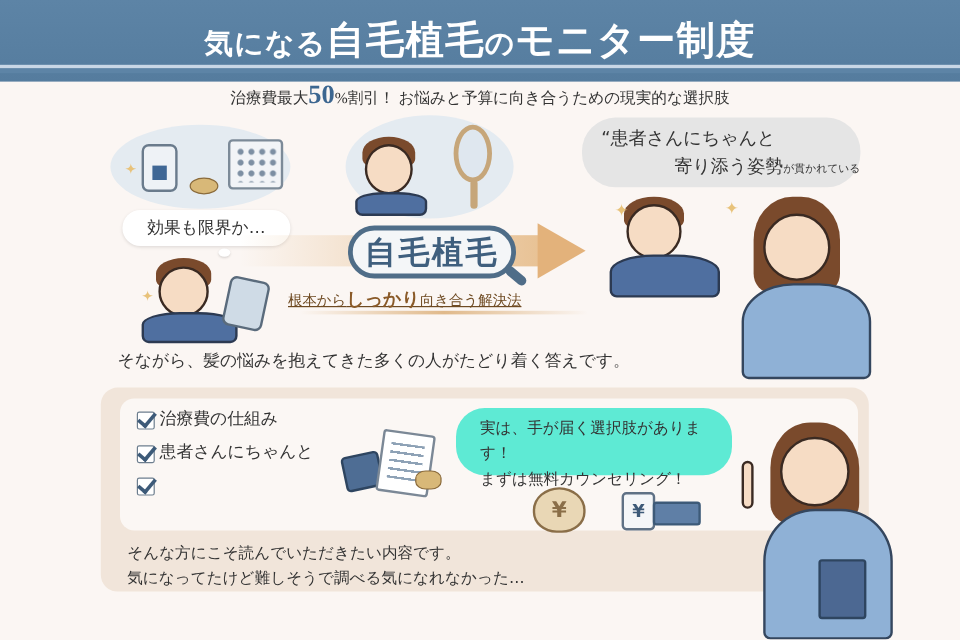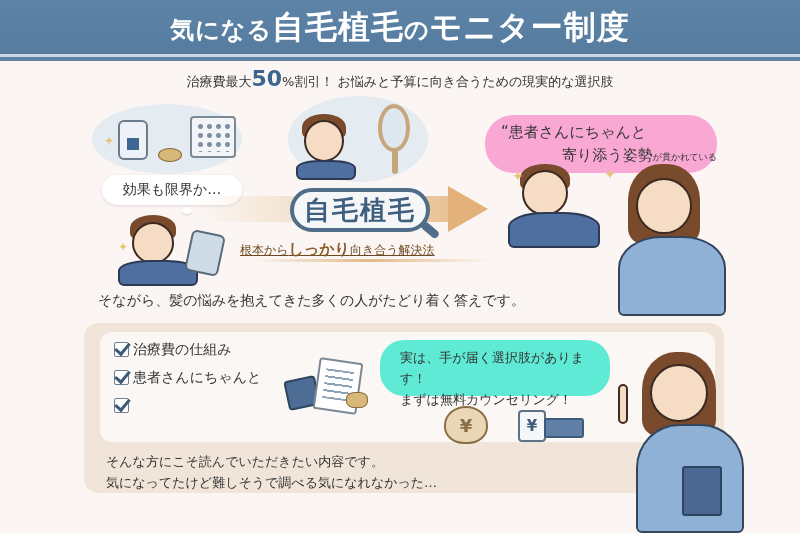--- a/index.html
+++ b/index.html
@@ -4,45 +4,45 @@
 <style>
   * { box-sizing: border-box; margin: 0; padding: 0; }
   body {
     width: 800px; height: 533px; overflow: hidden;
     background: #fbf6f3;
     font-family: "DejaVu Sans", sans-serif;
     color: #333;
     position: relative;
   }
   .header {
-    position: absolute; left: 0; top: 0; width: 800px; height: 56px;
+    position: absolute; left: 0; top: 0; width: 800px; height: 68px;
     background: linear-gradient(#5d84a6, #557c9e);
     display: flex; align-items: center; justify-content: center;
   }
   .header-line1 { position: absolute; left: 0; top: 54px; width: 800px; height: 3px; background: #c9d7e6; }
   .header-line2 { position: absolute; left: 0; top: 57px; width: 800px; height: 4px; background: #5d84a6; }
   .title { color: #fff; font-weight: bold; letter-spacing: 1px; white-space: nowrap; }
   .title .small { font-size: 24px; }
   .title .big { font-size: 32px; }
   .subtitle {
     position: absolute; left: 0; top: 66px; width: 800px; text-align: center;
-    font-size: 13px; color: #333;
+    font-size: 13px; color: #333; font-family: Liberation Serif, serif;
   }
   .subtitle .num { font-size: 22px; color: #3c6690; font-weight: bold; }
 
   .cloud {
     position: absolute; background: #e4ebf1; border-radius: 50%;
   }
   .speech {
     position: absolute; background: #fff; border-radius: 24px;
     box-shadow: 0 1px 3px rgba(0,0,0,0.12);
     font-size: 14px; display: flex; align-items: center; justify-content: center;
   }
   .beige-bubble {
-    position: absolute; background: #f9a8d4; border-radius: 28px; margin-top: 17px;
+    position: absolute; background: #e5e5e5; border-radius: 28px;
   }
   .quote { font-size: 15px; color: #333; line-height: 1.5; }
   .quote .line2 { padding-left: 60px; text-align: right; }
   .quote .tiny { font-size: 9px; }
 
   .keyword-box {
     position: absolute; left: 290px; top: 188px; width: 140px; height: 44px;
     border: 4px solid #4f6d88; border-radius: 22px; background: #f4f6f8;
     display: flex; align-items: center; justify-content: center;
     font-size: 26px; font-weight: bold; color: #3f5f7e; letter-spacing: 2px;
@@ -77,21 +77,21 @@
   
   .panel {
     position: absolute; left: 84px; top: 323px; width: 640px; height: 170px;
     background: #f1e5da; border-radius: 14px;
   }
   .panel-inner {
     position: absolute; left: 100px; top: 332px; width: 615px; height: 110px;
     background: #fbf7f4; border-radius: 12px;
   }
   .checklist { position: absolute; left: 114px; top: 340px; }
-  .check-item { display: flex; align-items: flex-start; font-size: 14px; margin-bottom: 10px; line-height: 1.3; }
+  .check-item { display: flex; align-items: center; font-size: 14px; margin-bottom: 10px; line-height: 1.3; }
   .check-box {
     width: 15px; height: 15px; border: 1.5px solid #6d7e8e; border-radius: 2px;
     margin-right: 4px; margin-top: 2px; position: relative; flex-shrink: 0;
     background: #fff;
   }
   .check-box::after {
     content: ""; position: absolute; left: 3px; top: -3px; width: 6px; height: 12px;
     border-right: 3px solid #3d5a78; border-bottom: 3px solid #3d5a78; transform: rotate(40deg);
   }
   .panel-text {

